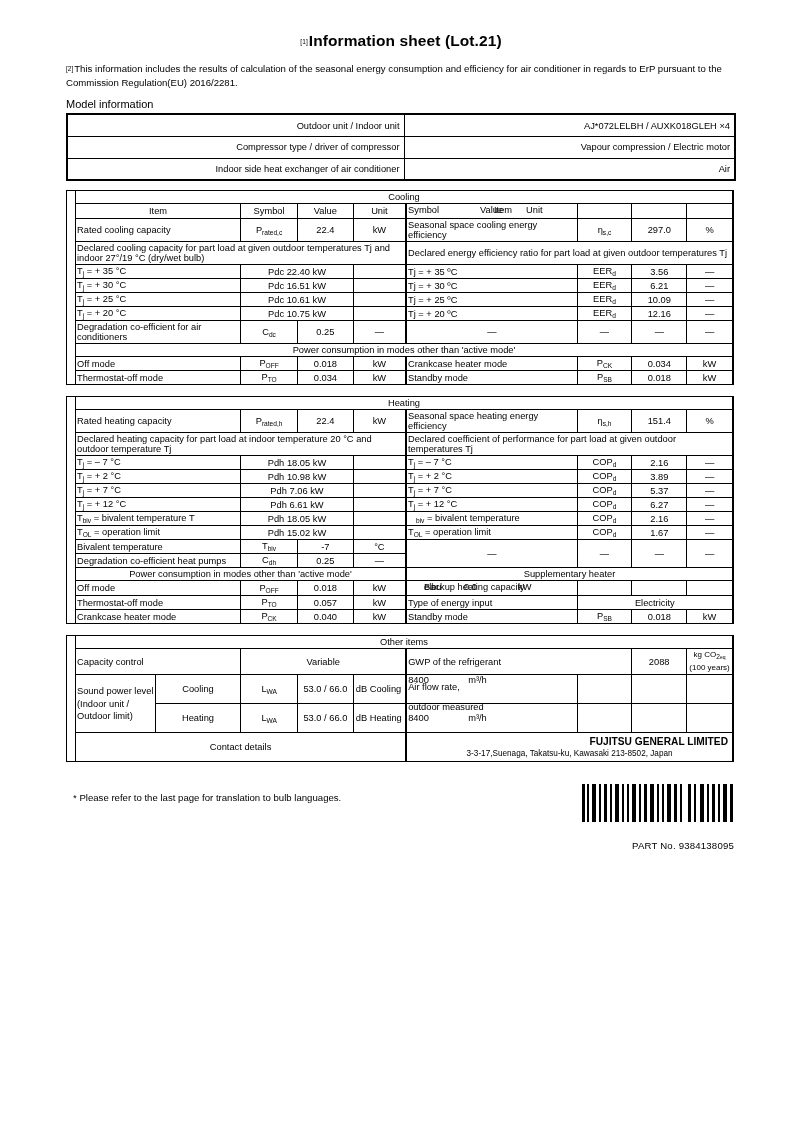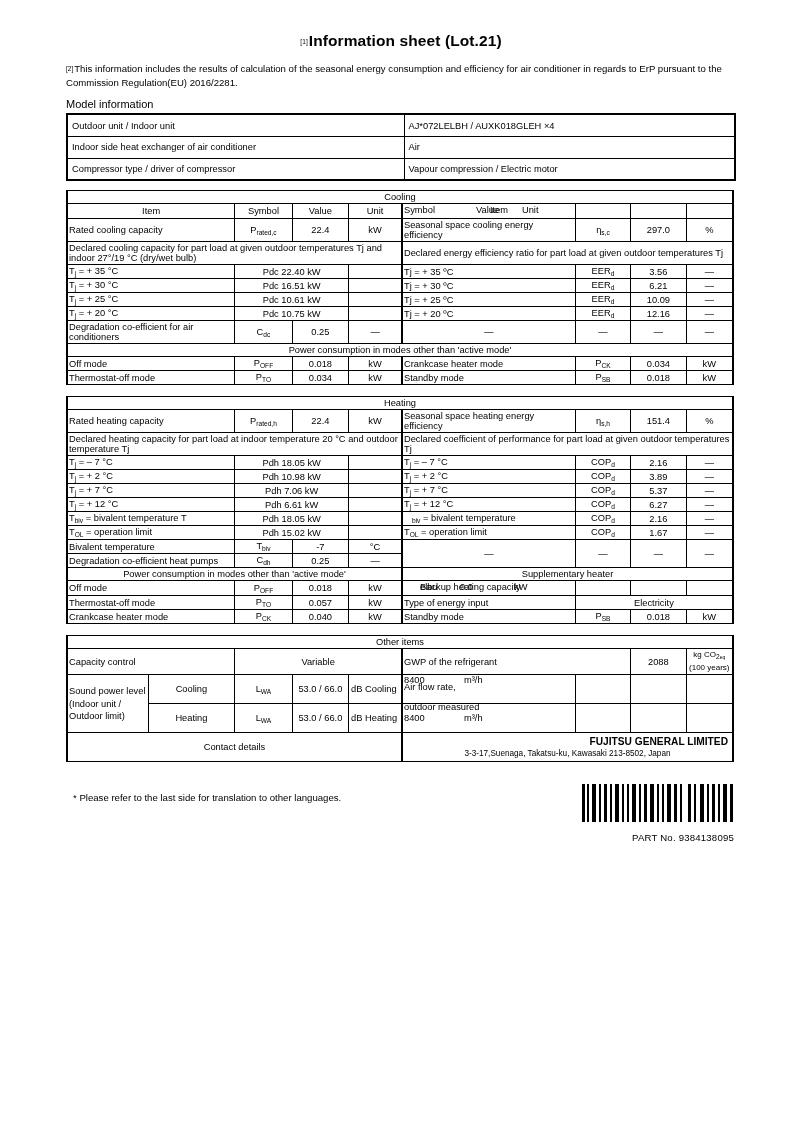--- a/index.html
+++ b/index.html
@@ -48,27 +48,29 @@
     width: 668px;
     table-layout: fixed;
   }
   table.sheet td {
     border: 1px solid #000;
     padding: 3px 4px;
     font-size: 9.3px;
     line-height: 12.2px;
     vertical-align: middle;
     height: 20px;
+    text-align: right;
   }
   .outer { border: 2px solid #000 !important; }
   .tbl-wrap {
     margin-left: 66px;
     width: 668px;
     border: 1.6px solid #000;
     margin-top: 9px;
+    padding-left: 8px;
   }
   .tbl-wrap table { margin-left: 0; width: 100%; border-collapse: collapse; }
   .tbl-wrap table td { border: 1px solid #000; }
   .tbl-wrap table tr:first-child td { border-top: none; }
   .tbl-wrap table tr:last-child td { border-bottom: none; }
 
   .ctr { text-align: center; }
   .mid-div { border-left: 2.4px solid #000 !important; }
   .section-hd { text-align: center; }
   .sub { font-size: 6.6px; vertical-align: -2px; }
@@ -96,21 +98,21 @@
     height: 70px;
   }
   .footnote {
     font-size: 9.6px;
     position: absolute;
     left: 7px;
     top: 8px;
   }
   .barcode-box { position: absolute; right: 0; top: 0; text-align: right; }
   .barcode { height: 38px; display: block; }
-  .partno { font-size: 9.6px; margin-top: 10px; letter-spacing: .2px; }
+  .partno { font-size: 9.6px; margin-top: 18px; letter-spacing: .2px; }
 </style>
 </head>
 <body>
 
 <div class="page">
 
   <div class="title-row">
     <span class="sup">[1]</span><span>Information sheet (Lot.21)</span>
   </div>
 
@@ -124,26 +126,26 @@
     <colgroup>
         <col style="width:337px">
         <col style="width:331px">
       </colgroup>
     <tbody>
       <tr>
         <td>Outdoor unit / Indoor unit</td>
         <td>AJ*072LELBH / AUXK018GLEH ×4</td>
       </tr>
       <tr>
+        <td>Compressor type / driver of compressor</td>
+        <td>Vapour compression / Electric motor</td>
+      </tr>
+      <tr>
         <td>Indoor side heat exchanger of air conditioner</td>
         <td>Air</td>
-      </tr>
-      <tr>
-        <td>Compressor type / driver of compressor</td>
-        <td>Vapour compression / Electric motor</td>
       </tr>
     </tbody>
   </table>
 
   <div class="tbl-wrap">
   <table>
     <colgroup>
       <col style="width:166px">
           <col style="width:57px">
           <col style="width:56px">
@@ -485,21 +487,21 @@
           <div class="company">FUJITSU GENERAL LIMITED</div>
           <div class="addr">3-3-17,Suenaga, Takatsu-ku, Kawasaki 213-8502, Japan</div>
         </td>
       </tr>
     </tbody>
   </table>
   </div>
 
 
   <div class="footnote-row">
-    <div class="footnote">* Please refer to the last side for translation to other languages.</div>
+    <div class="footnote">* Please refer to the last page for translation to bulb languages.</div>
     <div class="barcode-box">
       <svg class="barcode" width="152" height="38" viewBox="0 0 152 38">
         <rect x="0" y="0" width="3" height="38" fill="#000"></rect>
         <rect x="5" y="0" width="2" height="38" fill="#000"></rect>
         <rect x="10" y="0" width="4" height="38" fill="#000"></rect>
         <rect x="17" y="0" width="2" height="38" fill="#000"></rect>
         <rect x="22" y="0" width="3" height="38" fill="#000"></rect>
         <rect x="28" y="0" width="2" height="38" fill="#000"></rect>
         <rect x="33" y="0" width="4" height="38" fill="#000"></rect>
         <rect x="40" y="0" width="2" height="38" fill="#000"></rect>

